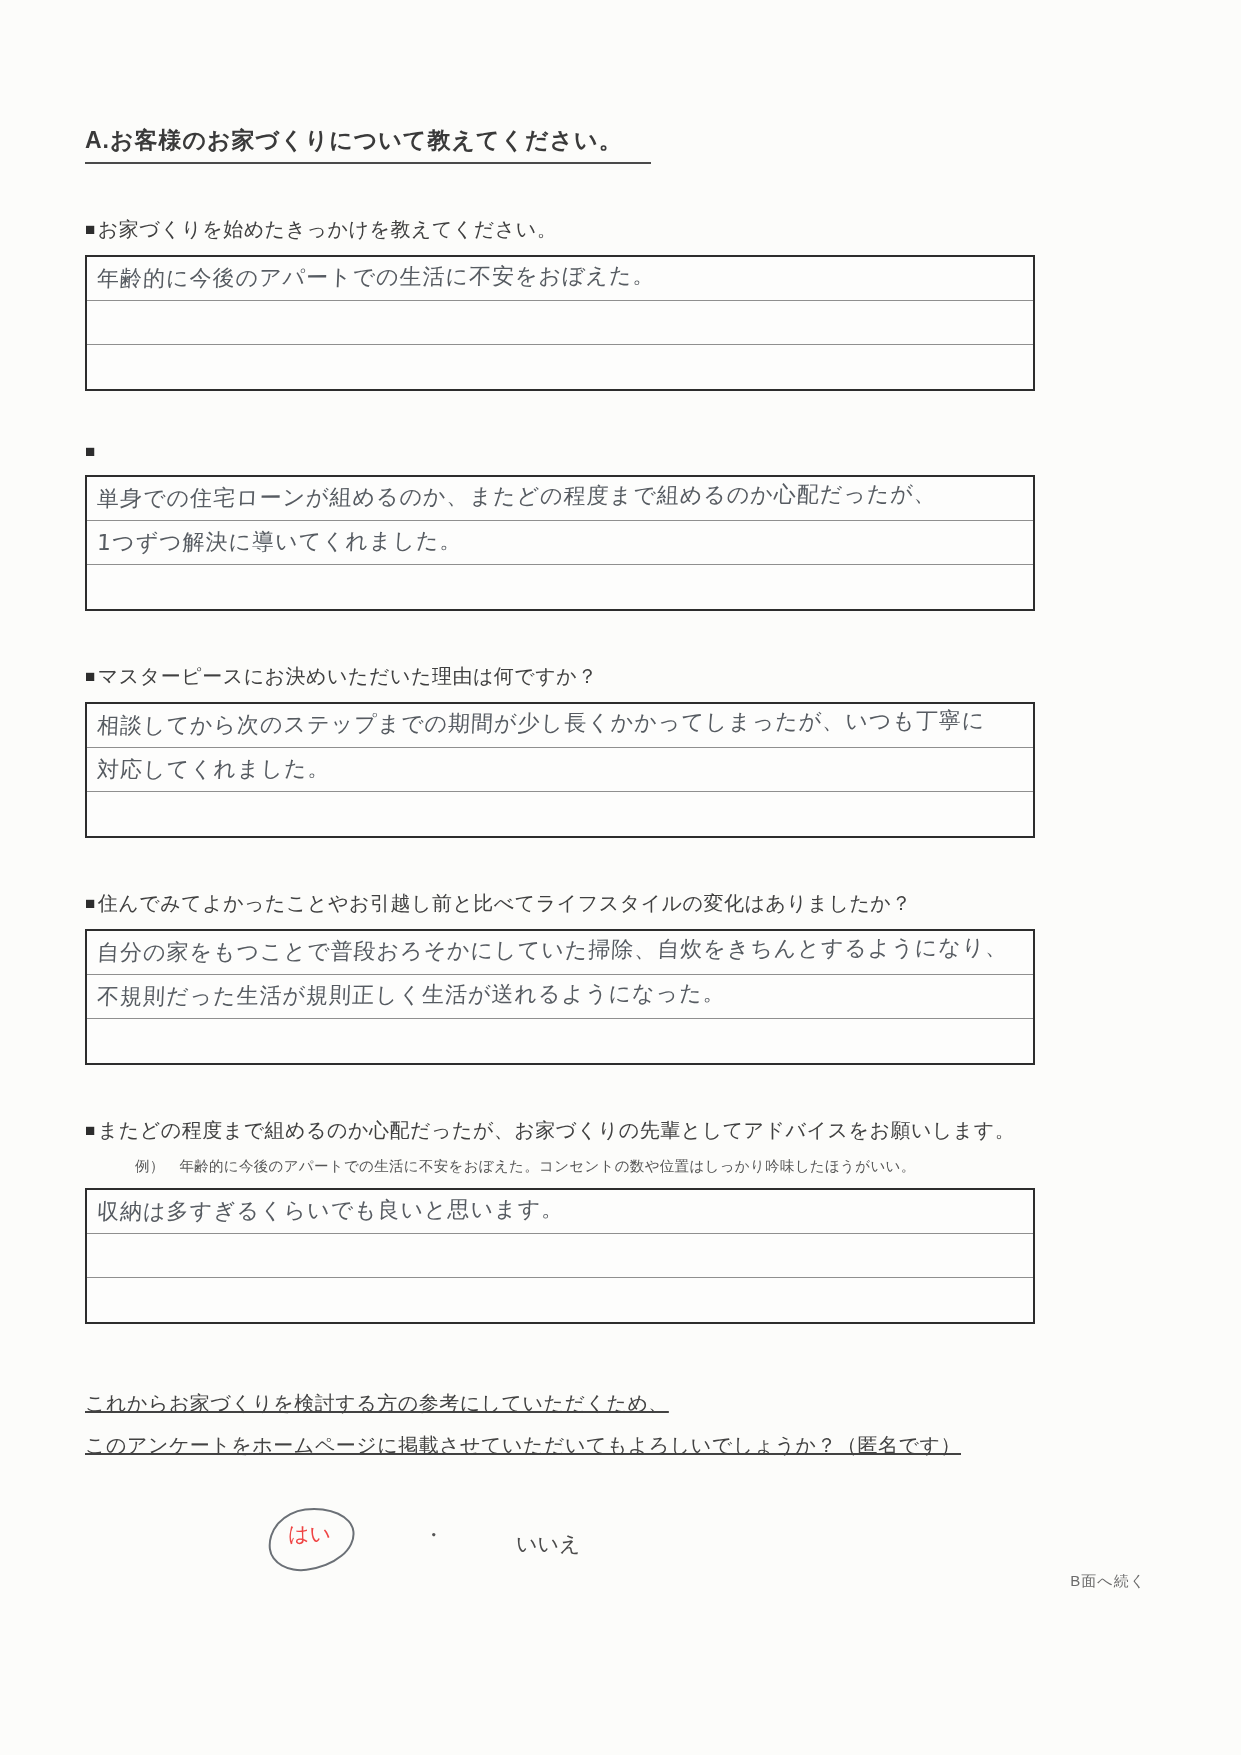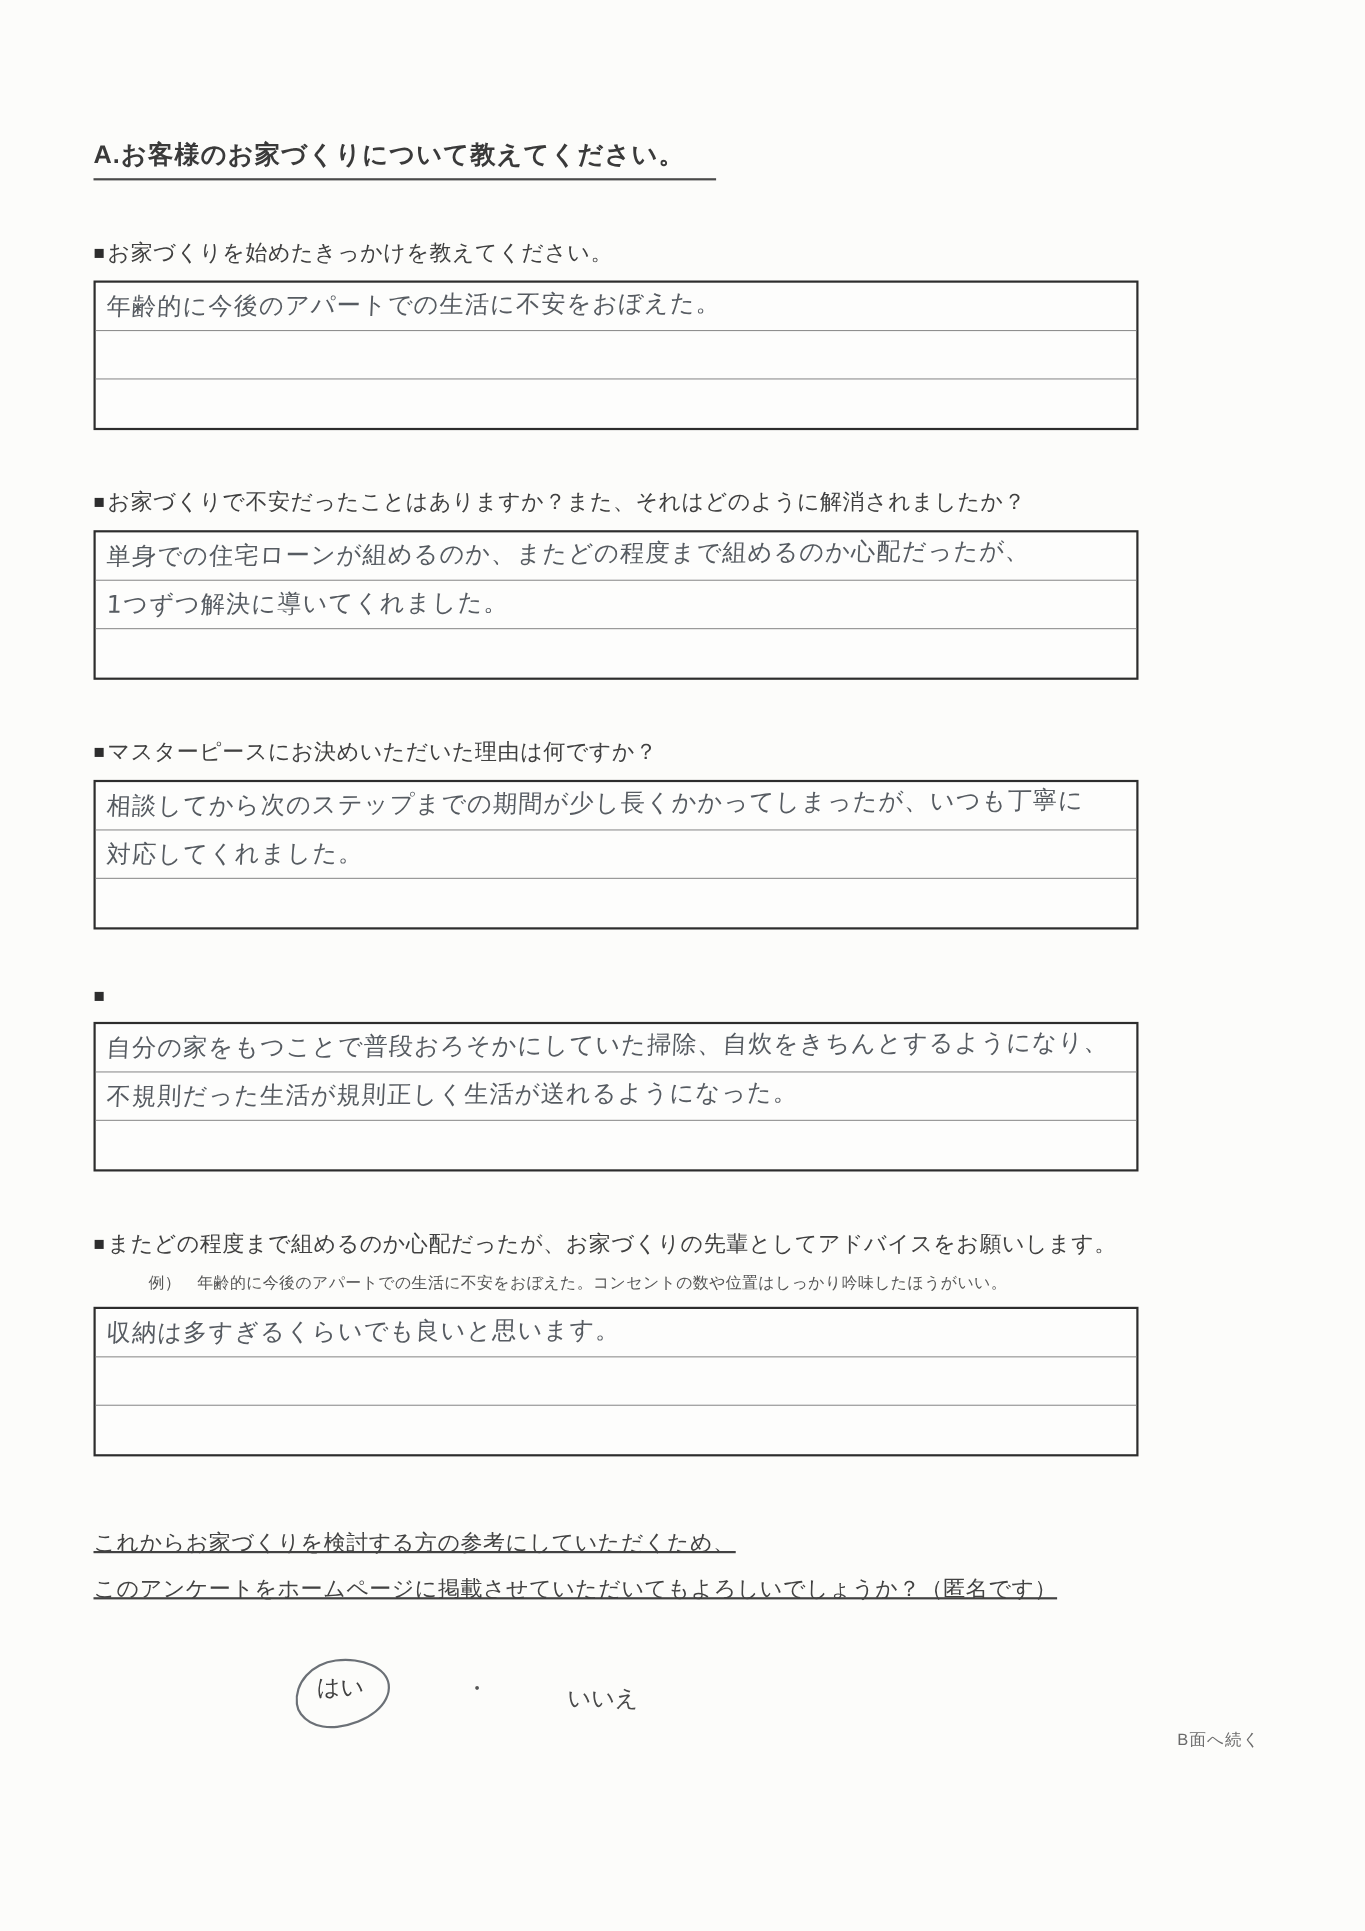--- a/index.html
+++ b/index.html
@@ -101,21 +101,21 @@
     position: absolute;
     inset: -4px 0 -12px -2px;
     border: 2.5px solid #6b7076;
     border-radius: 47% 53% 60% 40% / 58% 46% 54% 42%;
     transform: rotate(-7deg);
     pointer-events: none;
   }
   .opt-sep { margin-left: 68px; color: #555; }
   .opt-no { margin-left: 72px; margin-top: 18px; }
   .opt-label { font-family: "Liberation Sans", sans-serif; }
-  .yes-wrap .opt-label { color: #404040; }
+  .yes-wrap .opt-label { color: #ef4444; }
 
   .b-side-note {
     position: absolute;
     top: 1572px;
     right: 95px;
     font-size: 15px;
     letter-spacing: 1px;
     color: #6a6a6a;
     text-align: center;
   }
@@ -144,21 +144,20 @@
         <div class="answer-row">
             <span class="hw"></span>
           </div>
       </div>
     </section>
 
     
     <section>
       <div class="q-title">
         <span class="bullet">■</span>
-        <span>お家づくりで不安だったことはありますか？また、それはどのように解消されましたか？</span>
       </div>
       <div class="answer-box">
         <div class="answer-row">
             <span class="hw">単身での住宅ローンが組めるのか、またどの程度まで組めるのか心配だったが、</span>
           </div>
         <div class="answer-row">
             <span class="hw">1つずつ解決に導いてくれました。</span>
           </div>
         <div class="answer-row">
             <span class="hw"></span>
@@ -182,20 +181,21 @@
         <div class="answer-row">
             <span class="hw"></span>
           </div>
       </div>
     </section>
 
     
     <section>
       <div class="q-title">
         <span class="bullet">■</span>
+        <span>住んでみてよかったことやお引越し前と比べてライフスタイルの変化はありましたか？</span>
       </div>
       <div class="answer-box">
         <div class="answer-row">
             <span class="hw">自分の家をもつことで普段おろそかにしていた掃除、自炊をきちんとするようになり、</span>
           </div>
         <div class="answer-row">
             <span class="hw">不規則だった生活が規則正しく生活が送れるようになった。</span>
           </div>
         <div class="answer-row">
             <span class="hw"></span>

